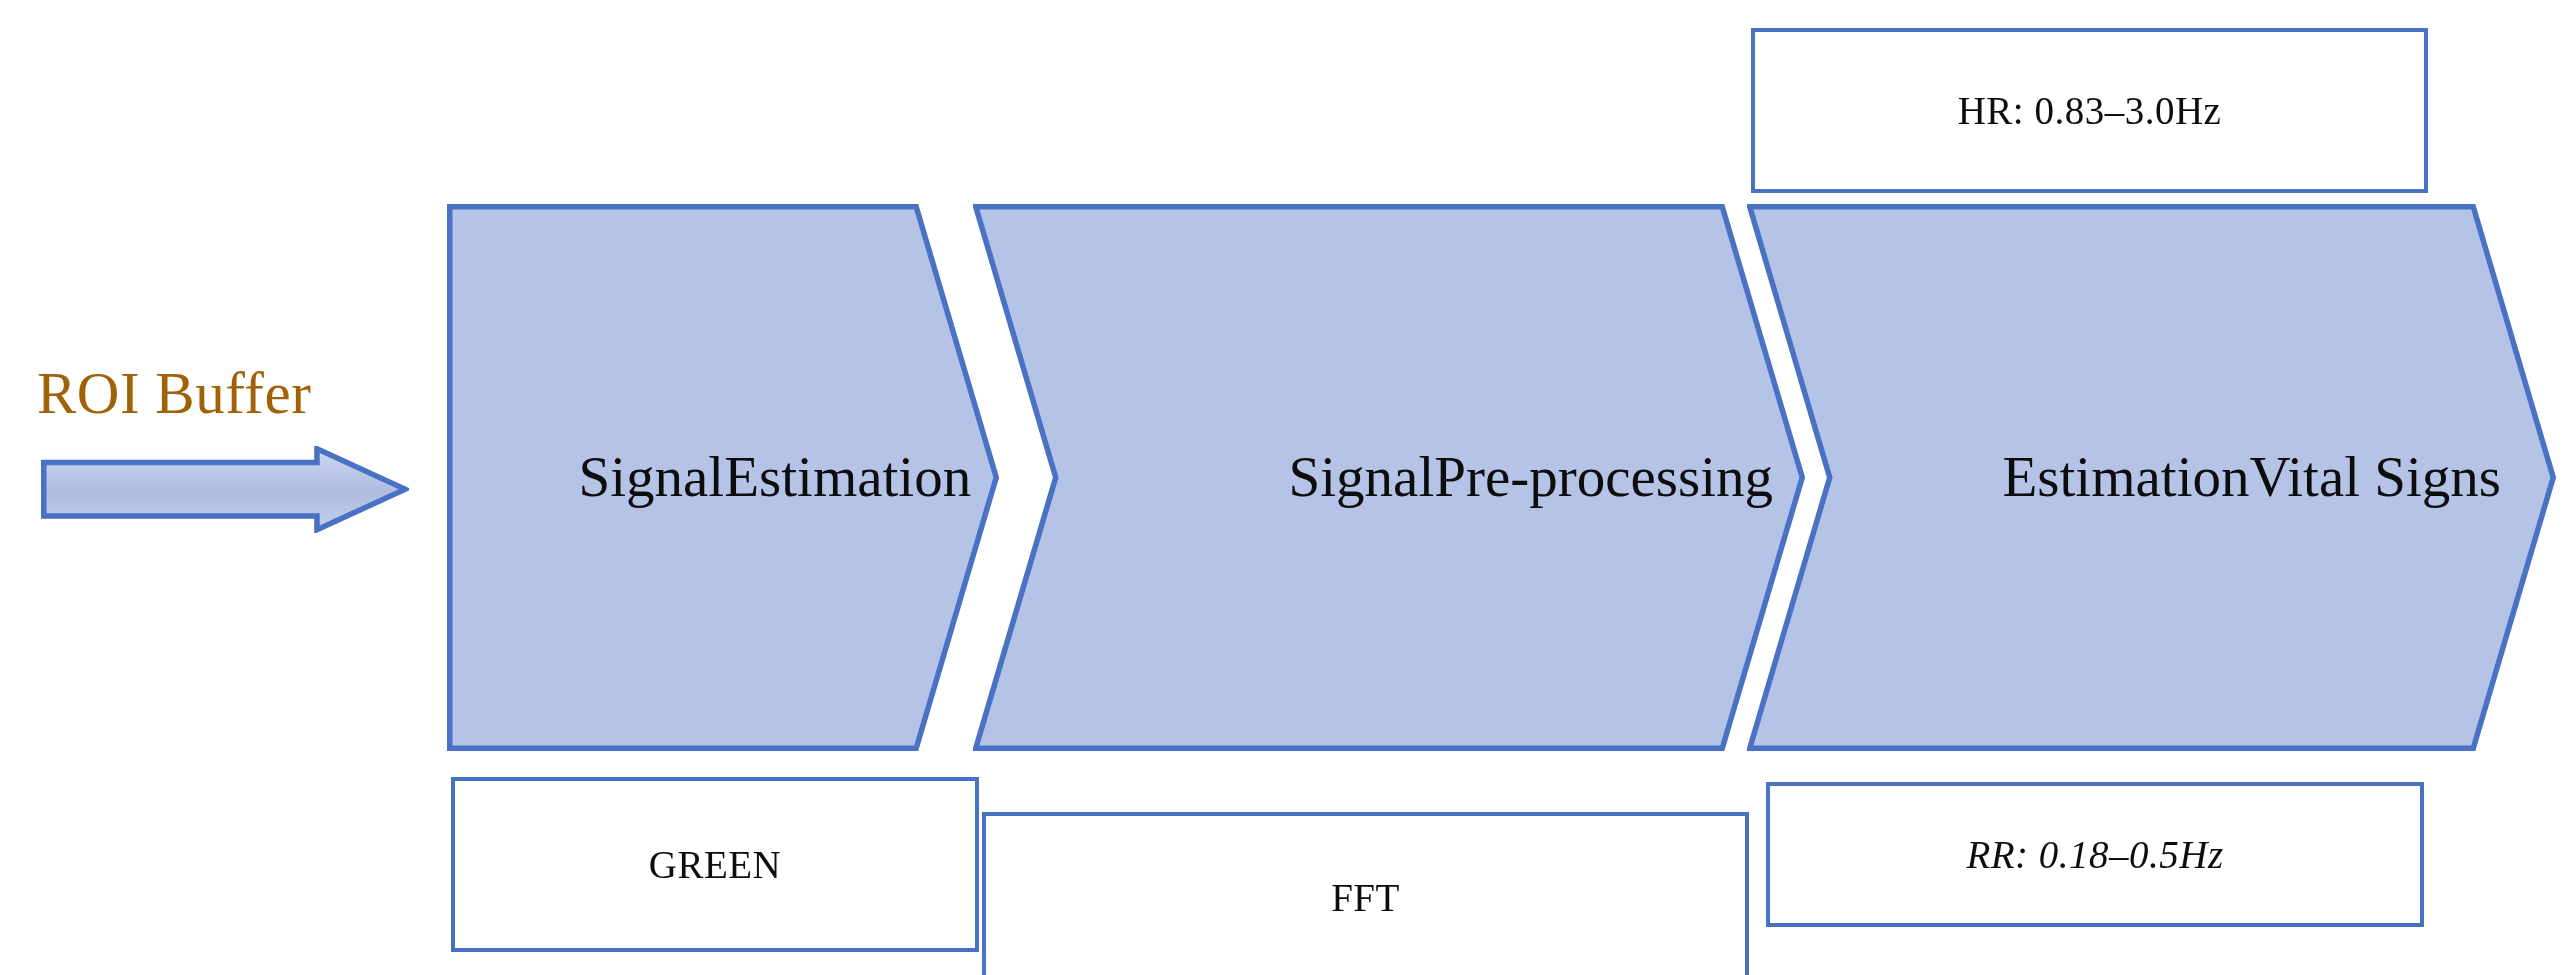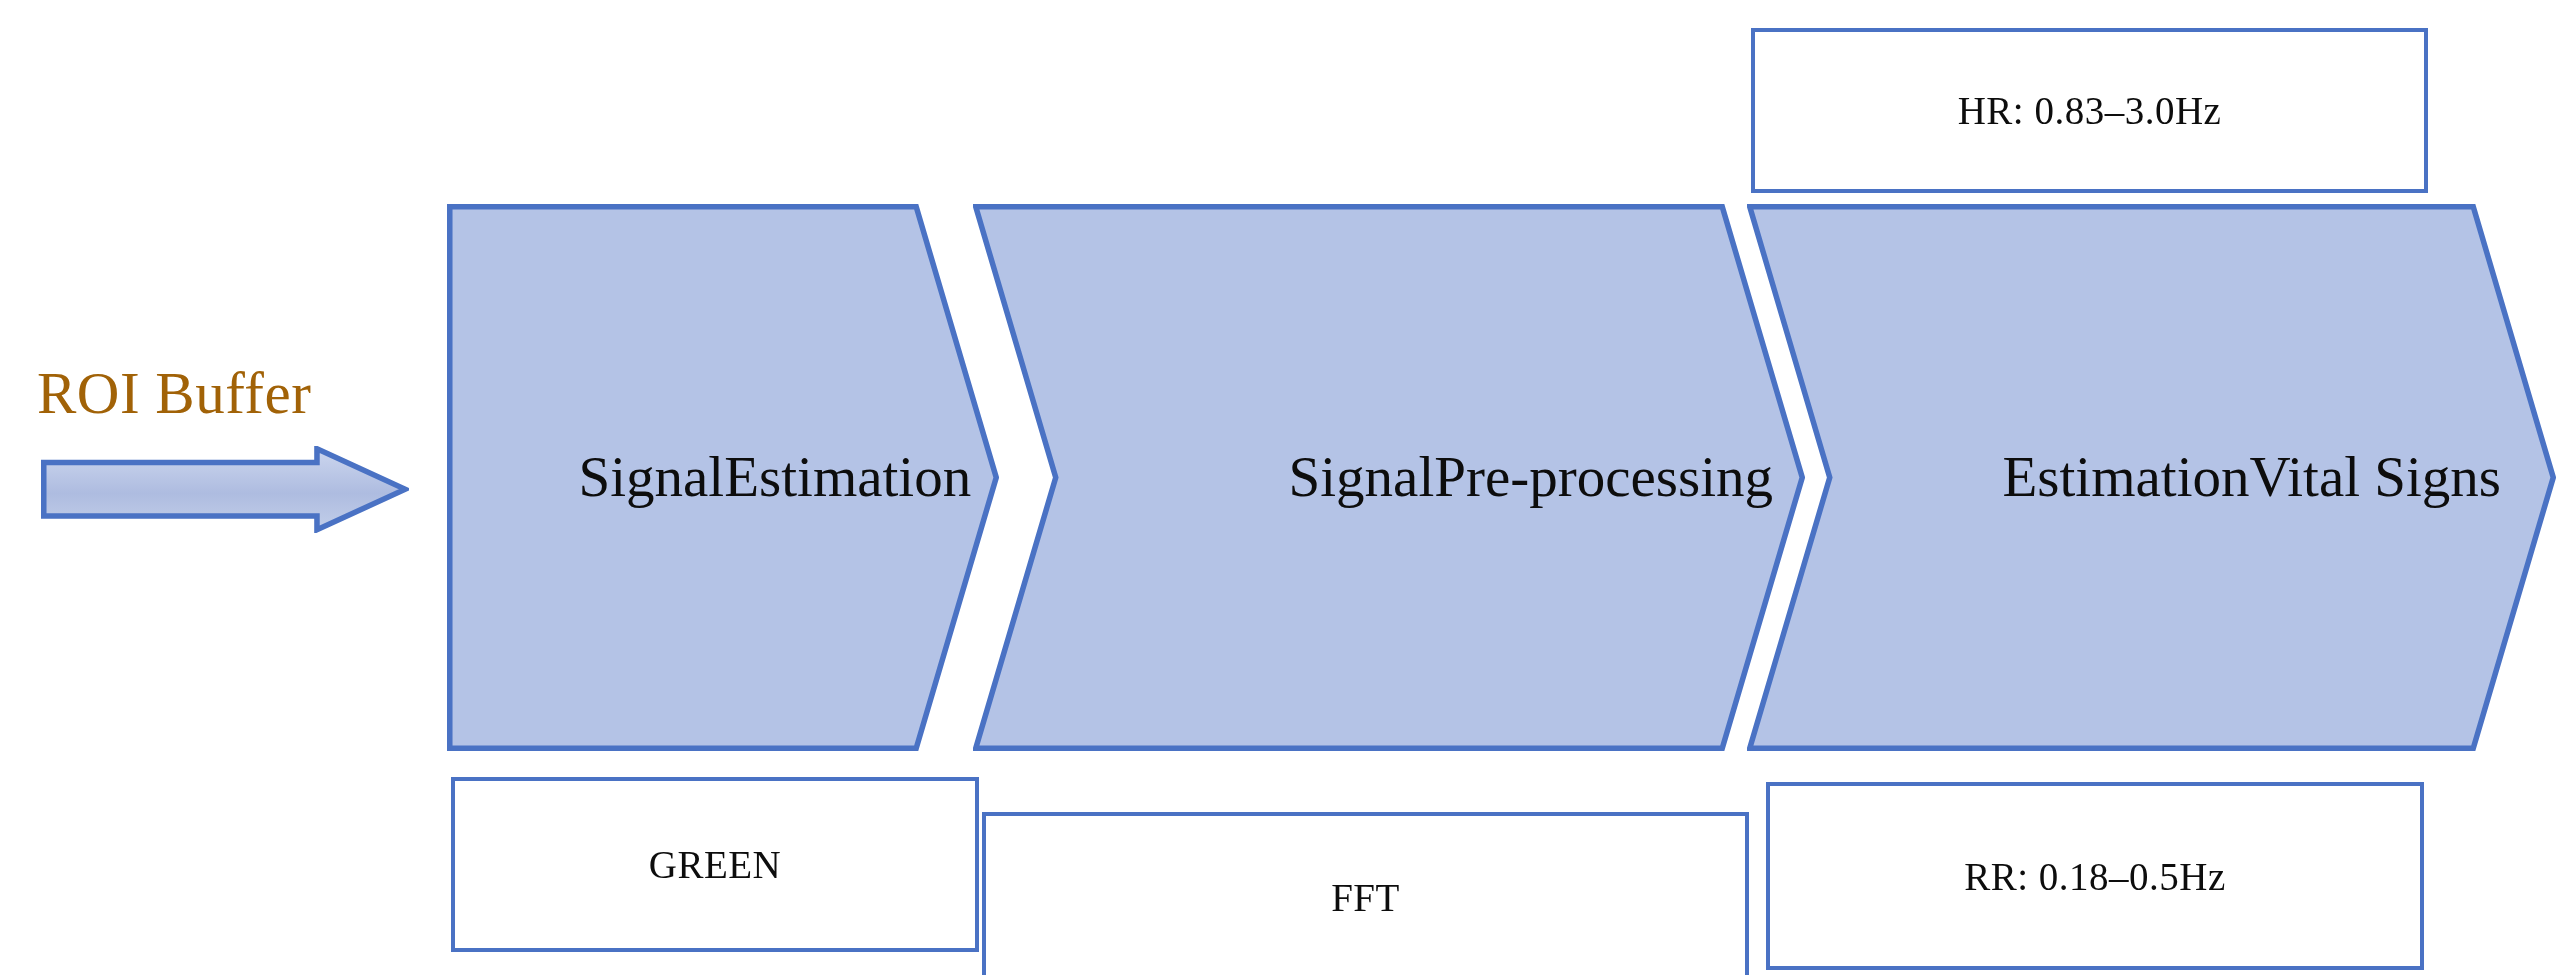--- a/index.html
+++ b/index.html
@@ -87,21 +87,21 @@
     justify-content: center;
     font-size: 39px;
     color: #0d0d0d;
     white-space: nowrap;
     letter-spacing: 0.5px;
   }
 
   #box-hr    { left: 1751px; top: 27.6px;  width: 677px; height: 165px; }
   #box-green { left: 451px;  top: 777px; width: 528px; height: 175px; }
   #box-fft   { left: 982px; top: 812px; width: 767px; height: 170px; }
-  #box-rr    { left: 1766px; top: 782px; width: 658px; height: 188px; }
+  #box-rr    { left: 1766px; top: 782px; width: 658px; height: 145px; font-style: italic; }
 </style>
 </head>
 <body>
 
 <div id="stage">
 
   <div id="roi-group">
     <div id="roi-label">ROI Buffer</div>
     <div id="roi-arrow">
       <svg viewBox="0 0 400 95" preserveAspectRatio="none" aria-hidden="true">

